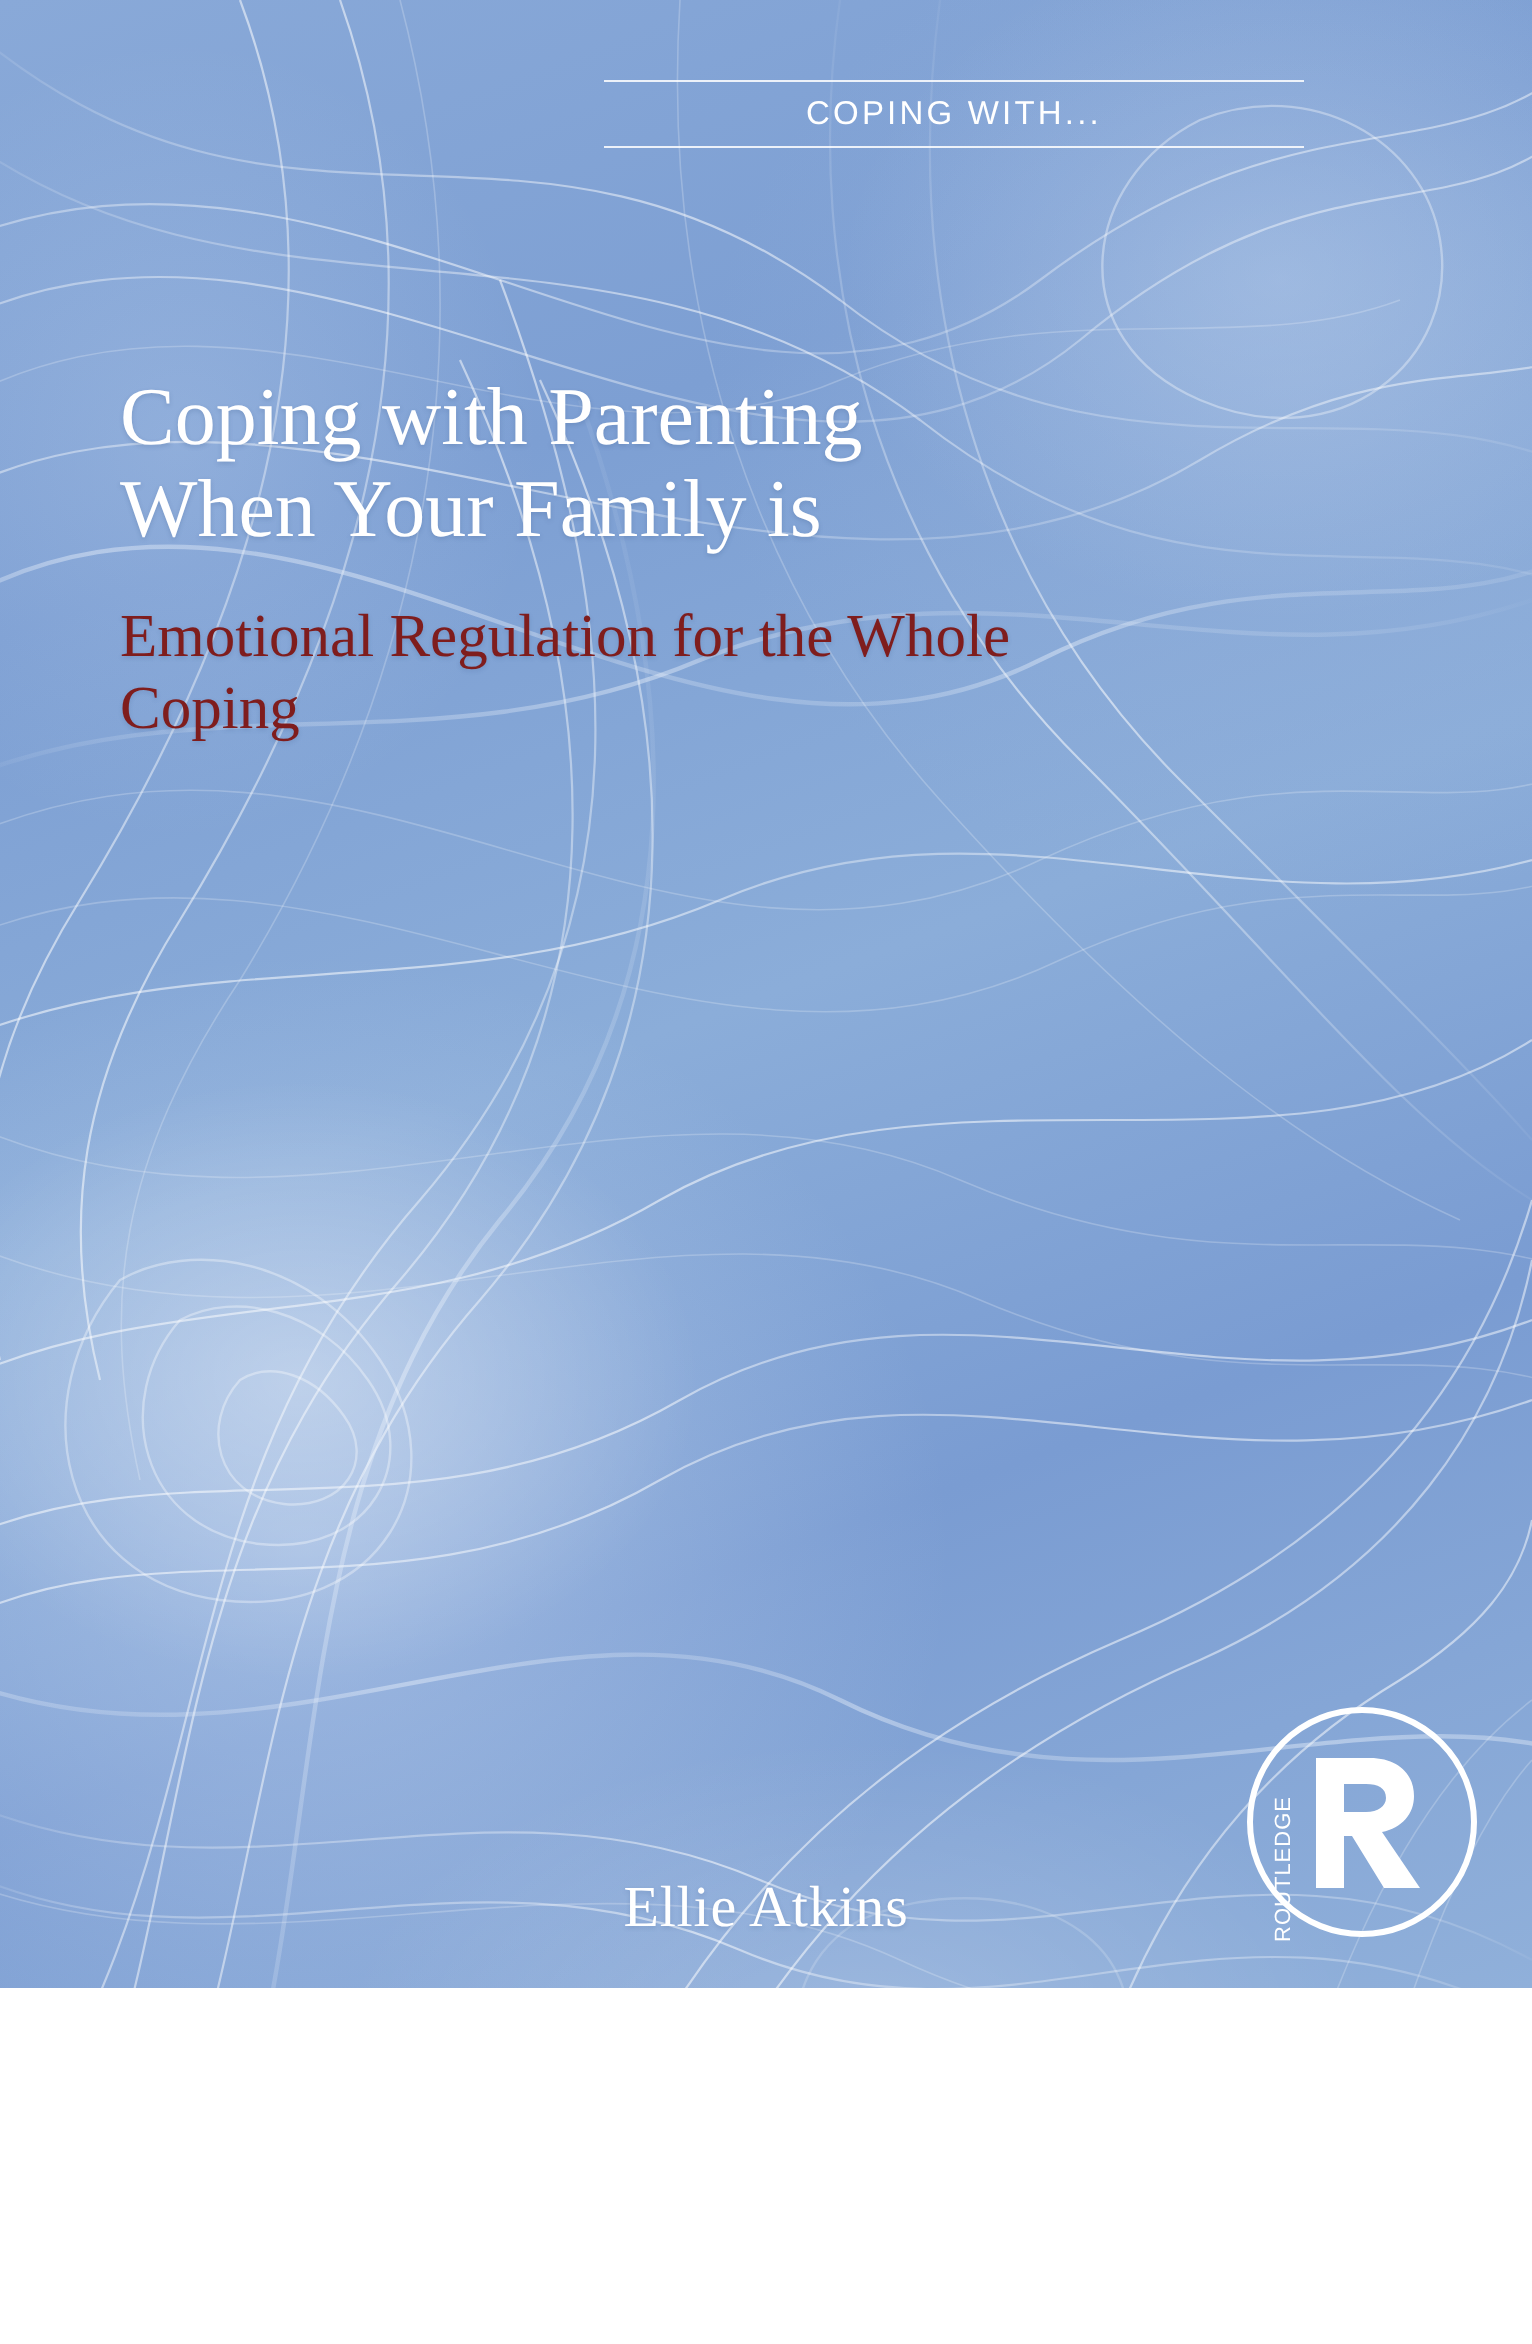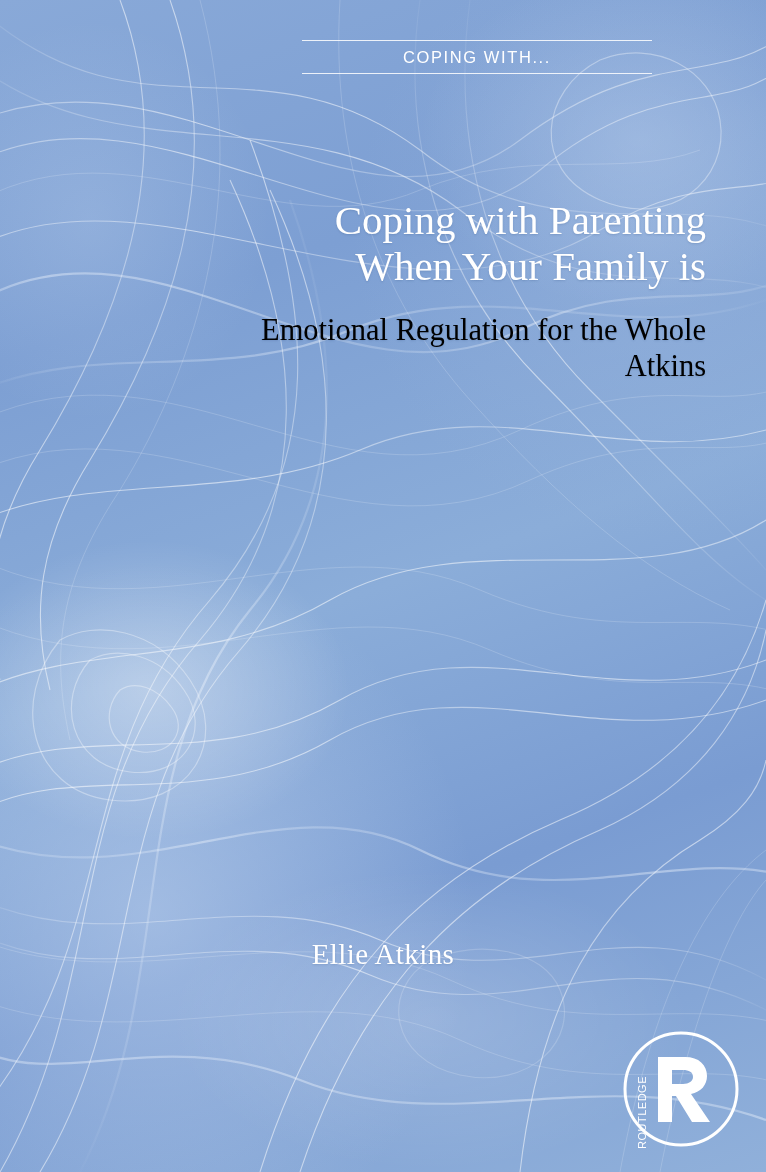--- a/index.html
+++ b/index.html
@@ -3,21 +3,21 @@
 <meta charset="utf-8">
 <style>
   html, body {
     margin: 0;
     padding: 0;
     background: #ffffff;
   }
   .cover {
     position: relative;
     width: 766px;
-    height: 1172px;
+    height: 994px;
     overflow: hidden;
     background: #7b9fd4;
     font-family: "Liberation Serif", serif;
   }
   
   .bg-base {
     position: absolute;
     inset: 0;
     background:
       radial-gradient(ellipse 70% 50% at 20% 78%, rgba(190,210,238,0.55) 0%, rgba(190,210,238,0.0) 60%),
@@ -45,34 +45,34 @@
     font-family: "Liberation Sans", sans-serif;
     color: #ffffff;
     font-size: 16.5px;
     letter-spacing: 1.6px;
     font-weight: 400;
     white-space: nowrap;
   }
   .title-block {
     position: absolute;
     left: 60px;
-    top: 198px;
+    top: 186px;
     width: 646px;
-    text-align: right;
+    text-align: left;
   }
   .title {
     color: #ffffff;
     font-size: 41px;
     line-height: 1.12;
     font-weight: 400;
     margin: 0;
     text-shadow: 0 1px 2px rgba(60,90,140,0.25);
   }
   .subtitle {
-    color: #000000;
+    color: #7f1d1d;
     font-size: 30.5px;
     line-height: 1.2;
     font-weight: 400;
     margin: 22px 0 0 0;
     text-shadow: 0 1px 2px rgba(60,90,140,0.22);
   }
   .author {
     position: absolute;
     left: 0;
     right: 0;
@@ -197,21 +197,21 @@
     <span class="series-text">COPING WITH...</span>
   </div>
 
   <div class="title-block">
     <h1 class="title">
       <span>Coping with Parenting</span><br>
       <span>When Your Family is</span><br>
     </h1>
     <p class="subtitle">
       <span>Emotional Regulation for the Whole</span><br>
-      <span>Atkins</span>
+      <span>Coping</span>
     </p>
   </div>
 
   <div class="author">Ellie Atkins</div>
 
   <div class="logo-word">ROUTLEDGE</div>
 
   <svg class="logo" viewBox="0 0 118 118" aria-hidden="true">
     <circle cx="59" cy="59" r="56" fill="none" stroke="#ffffff" stroke-width="3"></circle>
     <path d="M36 92 L36 27 L63 27 C77 27 85 35 85 46 C85 55 79 62 69 64 L88 92 L70 92 L54 66 L50 66 L50 92 Z M50 40 L50 54 L61 54 C67 54 71 51 71 47 C71 42 67 40 61 40 Z" fill="#ffffff"></path>

